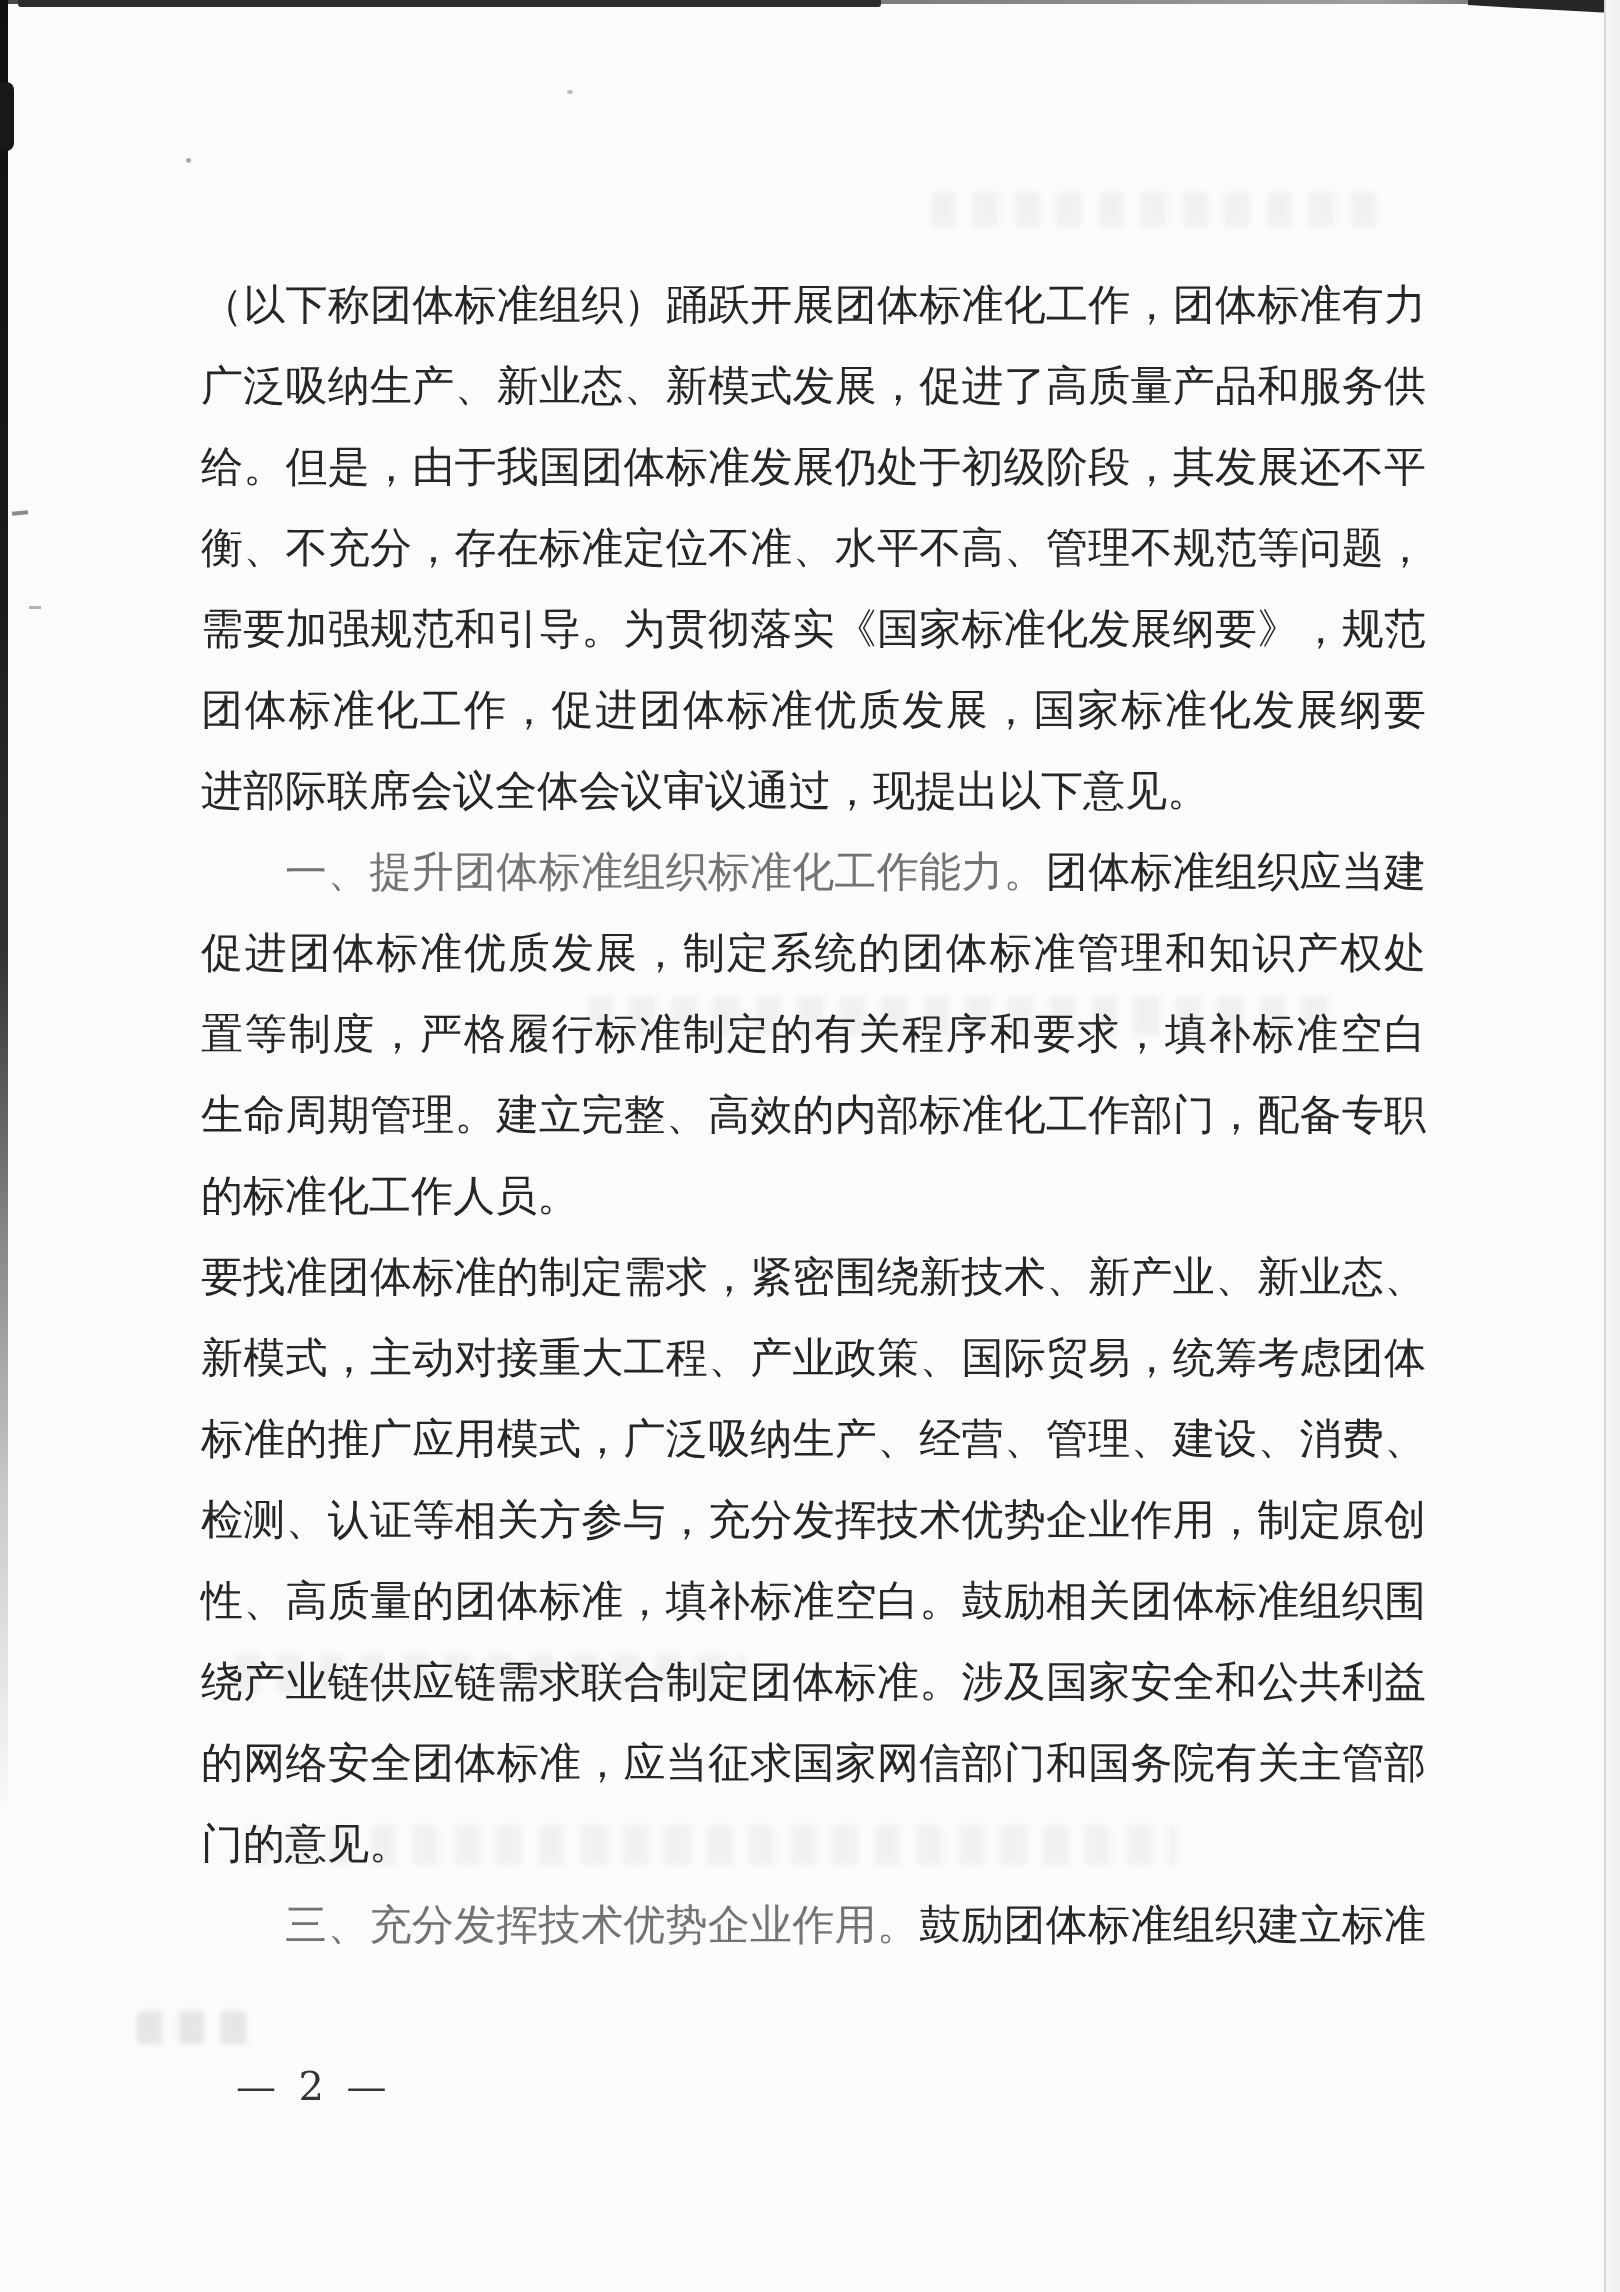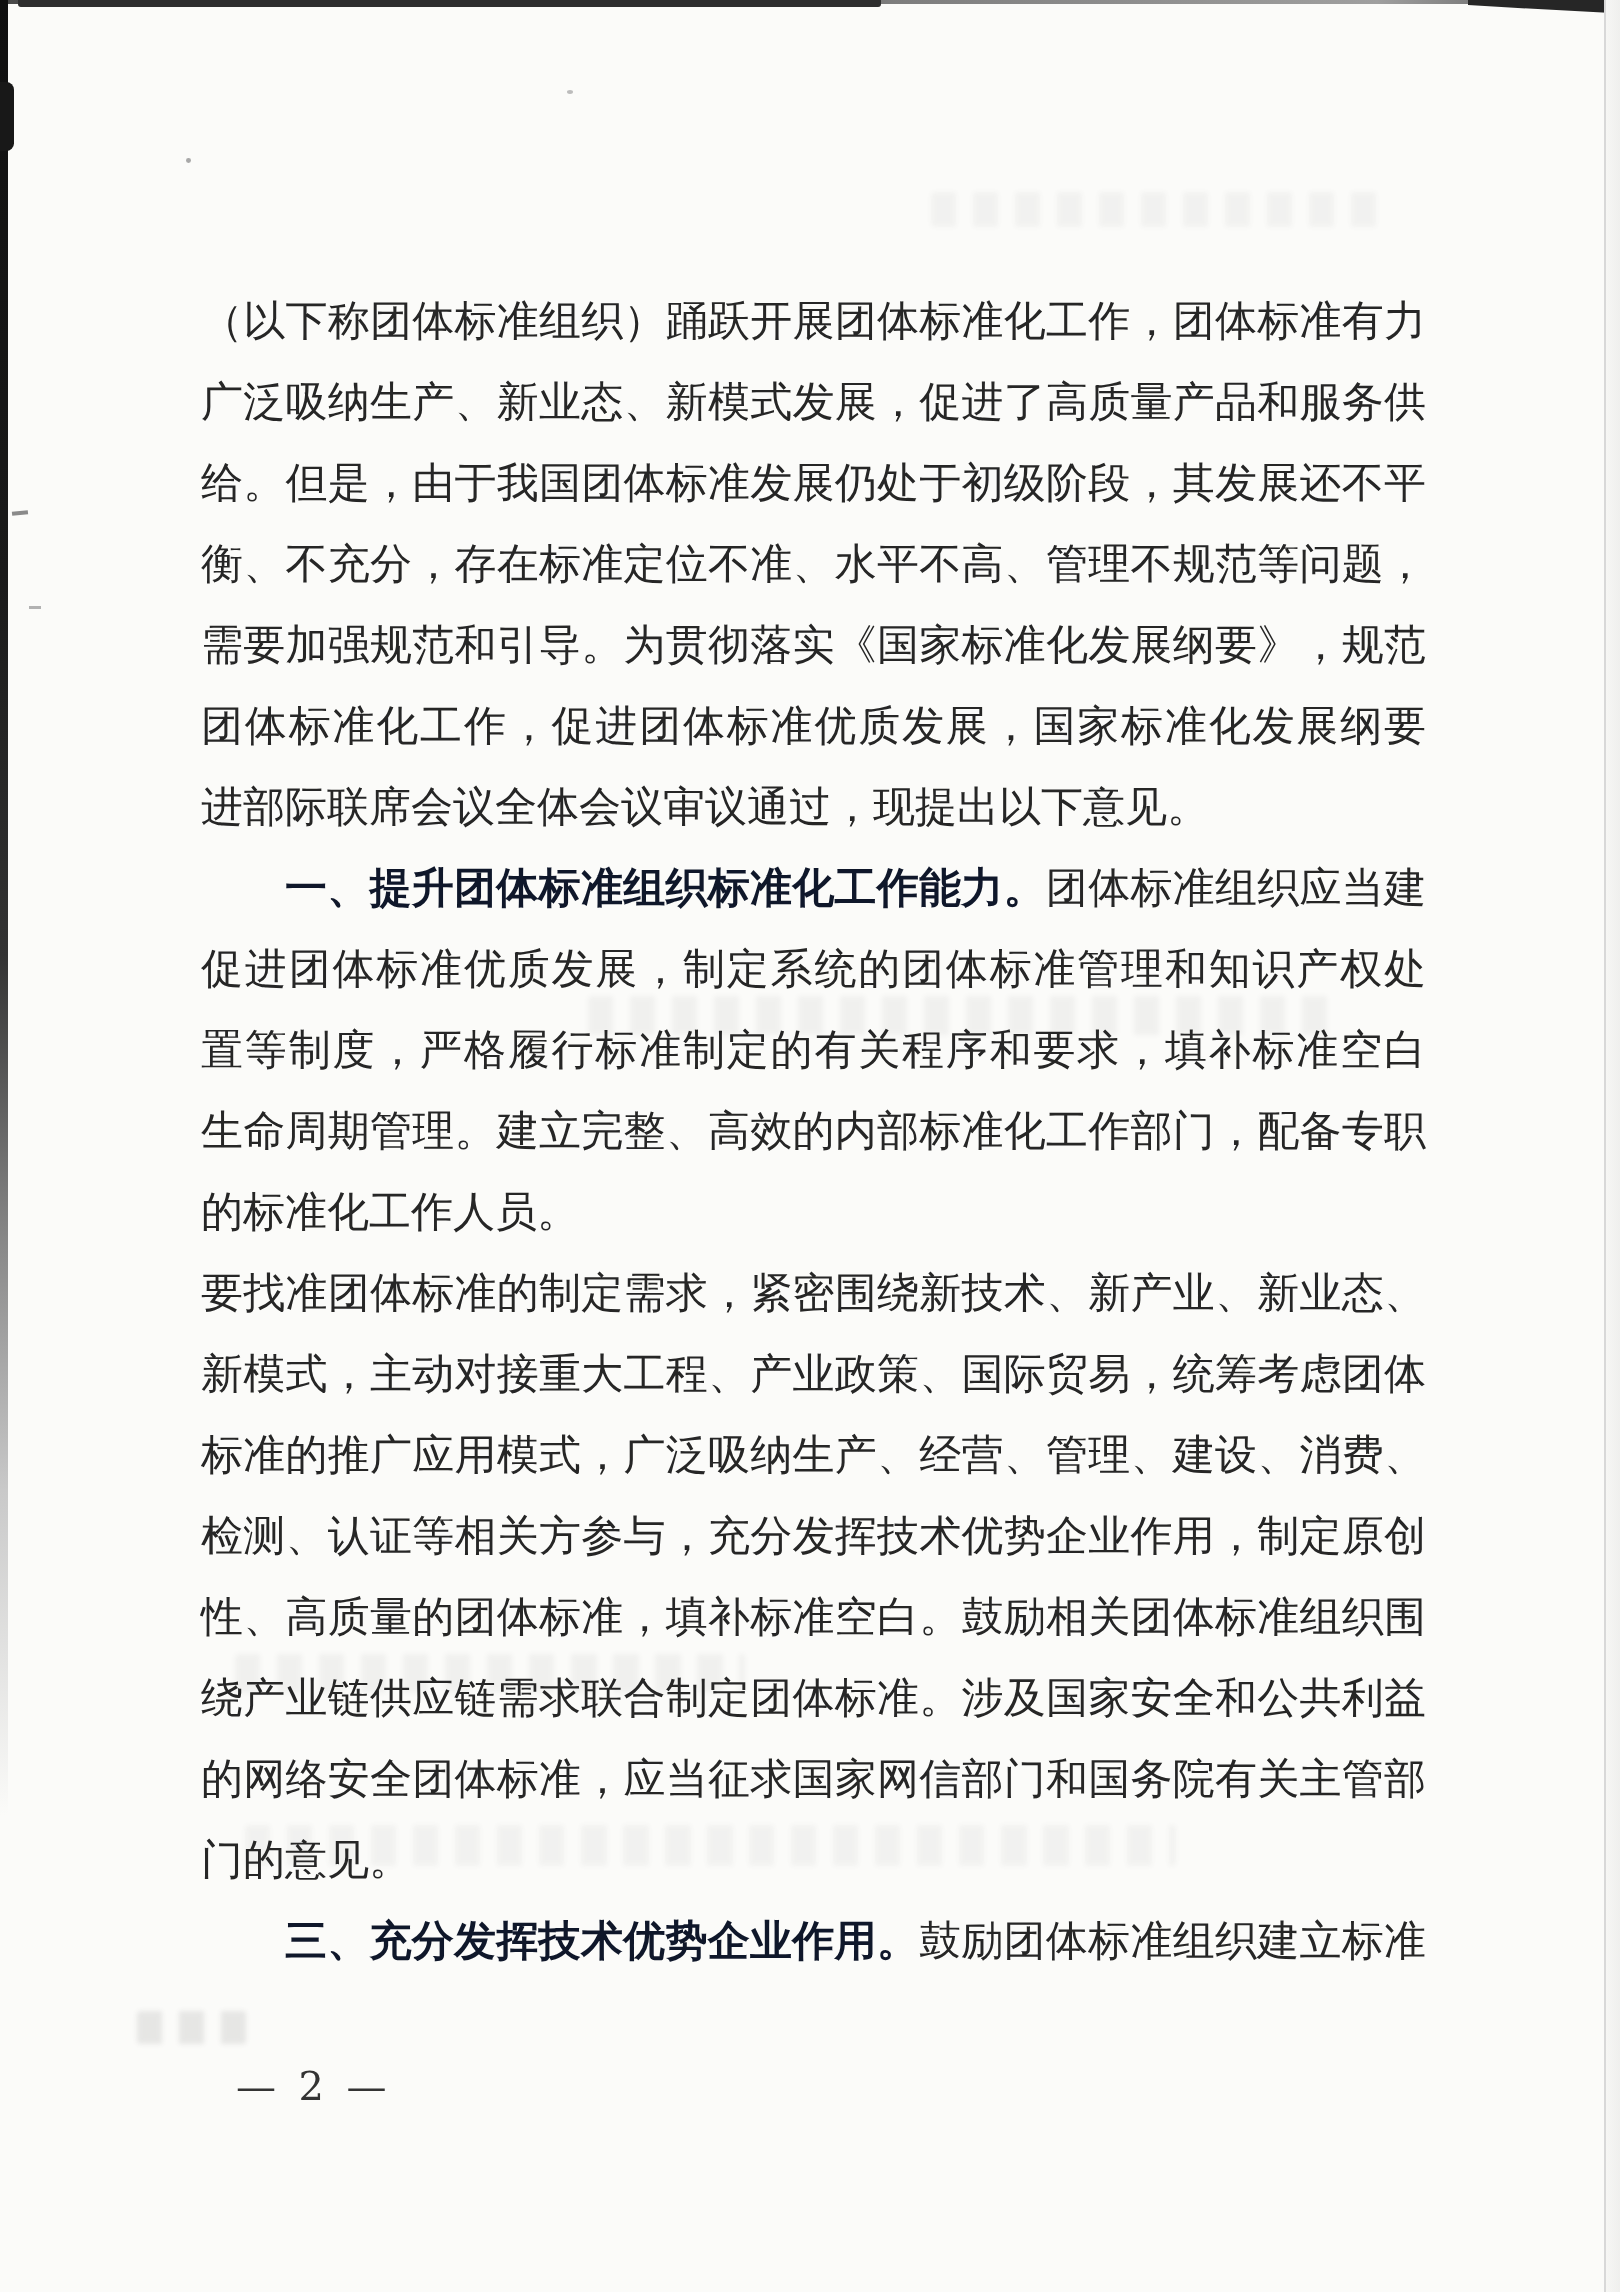--- a/index.html
+++ b/index.html
@@ -64,32 +64,32 @@
   }
   .ghost1 { left: 931px;  top: 192px;  width: 461px; height: 35px; opacity: 0.05; }
   .ghost2 { left: 588px;  top: 996px; width: 745px; height: 39px; }
   .ghost3 { left: 235px;  top: 1654px; width: 510px; height: 39px; }
   .ghost4 { left: 245px;  top: 1825px; width: 931px; height: 41px; opacity: 0.05; }
   .ghost5 { left: 137px;  top: 2011px; width: 110px; height: 33px; opacity: 0.12; }
   
   .content {
     position: absolute;
     left: 201px;
-    top: 280px;
+    top: 264px;
     width: 1225px;
     font-size: 42px;
     line-height: 81px;
     color: #262626;
     letter-spacing: 0;
   }
   .line { text-align: justify; white-space: normal; }
   .line.fill   { text-align-last: justify; }
   .line.nofill { text-align-last: left; }
   .line.indent { text-indent: 84px; }
-  .line b { font-weight: 700; color: #0f172a; }
+  .line b { font-weight: 400; color: #737373; }
   .pagenum {
     position: absolute;
     left: 236px;
     top: 2066px;
     font-size: 40px;
     line-height: 1;
     letter-spacing: 4.9px;
     color: #333333;
   }
 </style>

